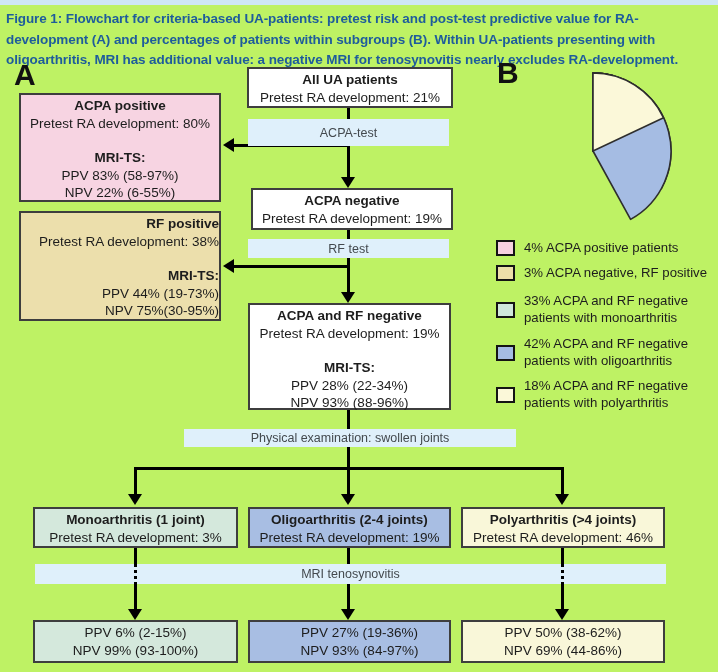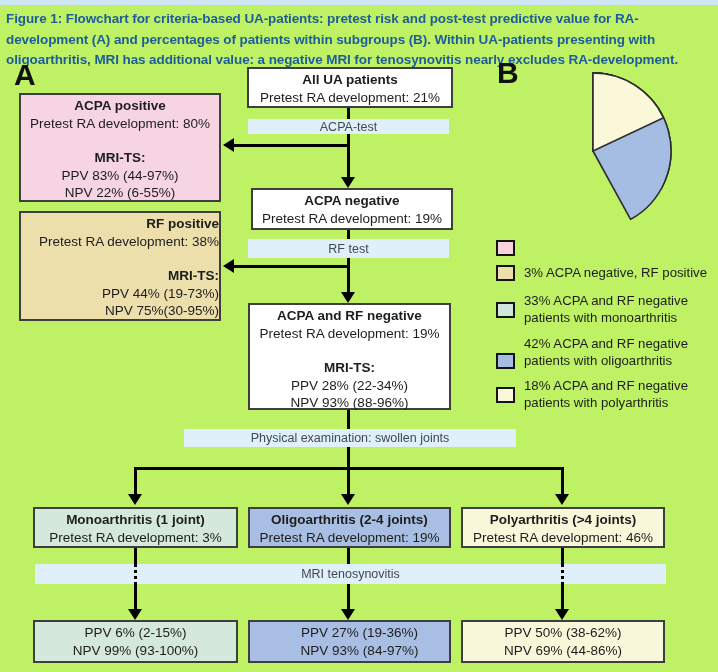--- a/index.html
+++ b/index.html
@@ -71,28 +71,28 @@
 
   <div class="vline" style="left:561px;top:548px;height:61px;"></div>
   <div class="vdots" style="left:561px;top:564px;height:20px;"></div>
   <div class="ah-down" style="left:555px;top:609px;"></div>
 
   <div class="box" style="left:247px;top:67px;width:206px;height:41px;background:#fff;">
     <div class="t">All UA patients</div>
     <div>Pretest RA development: 21%</div>
   </div>
 
-  <div class="bar" style="left: 248px; top: 119px; width: 201px; height: 15px; background: rgb(223, 240, 251);">ACPA-test</div>
+  <div class="bar" style="left: 248px; top: 119px; width: 201px; height: 27px; background: rgb(223, 240, 251);">ACPA-test</div>
 
   <div class="box" style="left: 19px; top: 93px; width: 202px; height: 109px; background: rgb(247, 212, 226);">
     <div class="t">ACPA positive</div>
     <div>Pretest RA development: 80%</div>
     <div class="sp"></div>
     <div class="t">MRI-TS:</div>
-    <div>PPV 83% (44-97%)</div>
+    <div>PPV 83% (58-97%)</div>
     <div>NPV 22% (6-55%)</div>
   </div>
 
   <div class="box" style="left:251px;top:188px;width:202px;height:42px;background:#fff;">
     <div class="t">ACPA negative</div>
     <div>Pretest RA development: 19%</div>
   </div>
 
   <div class="bar" style="left: 248px; top: 239px; width: 201px; height: 19px; background: rgb(223, 240, 251);">RF test</div>
 
@@ -147,36 +147,40 @@
   <svg id="pie" width="162" height="162" viewBox="0 0 162 162">
       <path d="M 81 81 L 81 3 A 78 78 0 0 1 100.39781119885869 5.450513431966783 Z" fill="#f7d1e0" stroke="#2e2e2e" stroke-width="1.6" stroke-linejoin="round"></path>
       <path d="M 81 81 L 81 3 A 78 78 0 0 1 95.61574253768651 4.381594443162285 Z" fill="#eddfa9" stroke="#2e2e2e" stroke-width="1.6" stroke-linejoin="round"></path>
       <path d="M 81 81 L 81 3 A 78 78 0 0 1 149.35192104342136 118.57678657993381 Z" fill="#cfe7da" stroke="#2e2e2e" stroke-width="1.6" stroke-linejoin="round"></path>
       <path d="M 81 81 L 81 3 A 78 78 0 0 1 118.57678657993381 149.35192104342136 Z" fill="#a5bce3" stroke="#2e2e2e" stroke-width="1.6" stroke-linejoin="round"></path>
       <path d="M 81 81 L 81 3 A 78 78 0 0 1 151.5765100923495 47.789215257924326 Z" fill="#fbf8d9" stroke="#2e2e2e" stroke-width="1.6" stroke-linejoin="round"></path>
     </svg>
 
   <div class="legend-row" style="top:240px;">
     <div class="legend-swatch" style="background: rgb(247, 209, 224);"></div>
+    <div class="legend-text">
+      <div>4% ACPA positive patients</div>
+      <div></div>
+    </div>
   </div>
   <div class="legend-row" style="top:265px;">
     <div class="legend-swatch" style="background: rgb(237, 223, 169);"></div>
     <div class="legend-text">
       <div>3% ACPA negative, RF positive</div>
       <div></div>
     </div>
   </div>
   <div class="legend-row" style="top:293px;">
     <div class="legend-swatch" style="background: rgb(207, 231, 218);"></div>
     <div class="legend-text">
       <div>33% ACPA and RF negative</div>
       <div>patients with monoarthritis</div>
     </div>
   </div>
-  <div class="legend-row" style="top:336px;align-items:flex-end;">
+  <div class="legend-row" style="top:336px;">
     <div class="legend-swatch" style="background: rgb(165, 188, 227);"></div>
     <div class="legend-text">
       <div>42% ACPA and RF negative</div>
       <div>patients with oligoarthritis</div>
     </div>
   </div>
   <div class="legend-row" style="top:378px;">
     <div class="legend-swatch" style="background: rgb(251, 248, 217);"></div>
     <div class="legend-text">
       <div>18% ACPA and RF negative</div>

